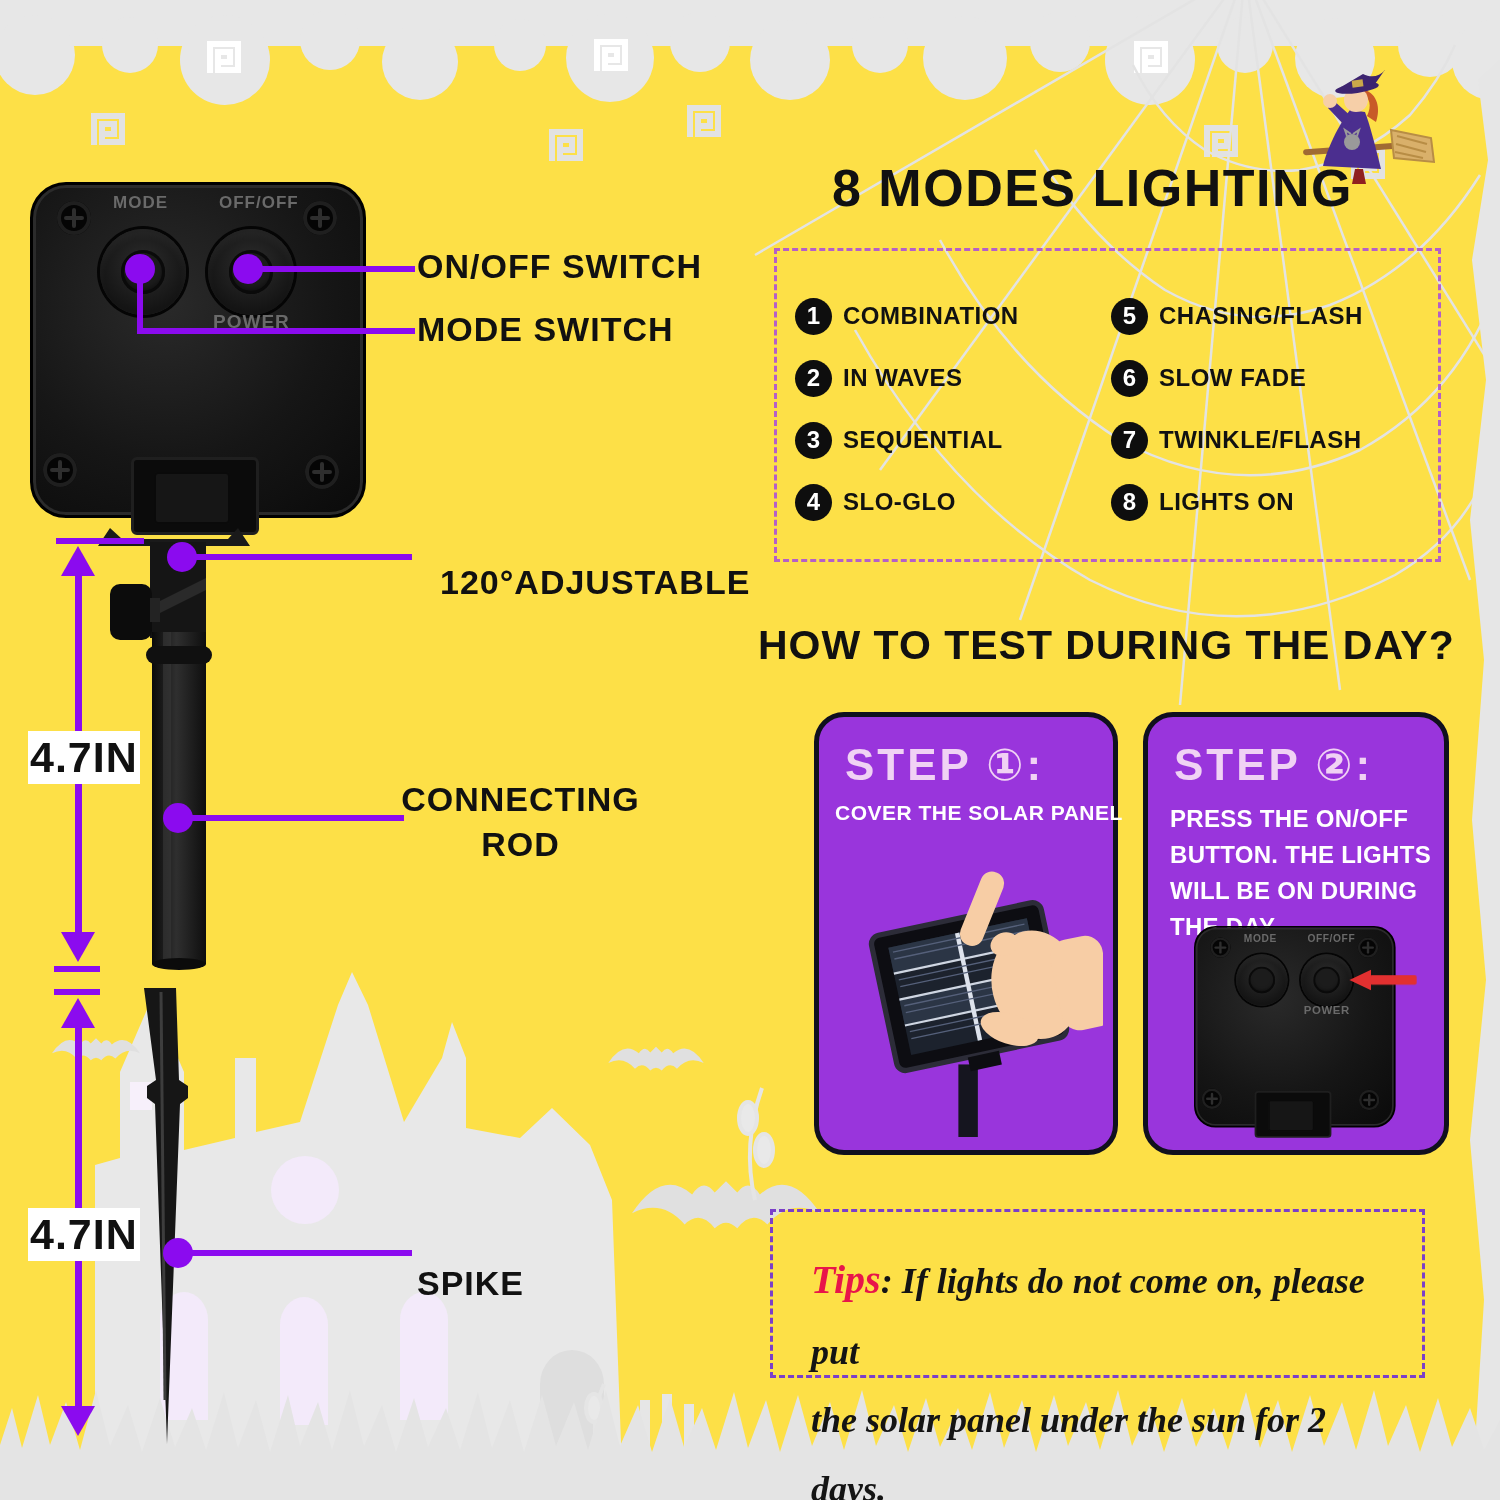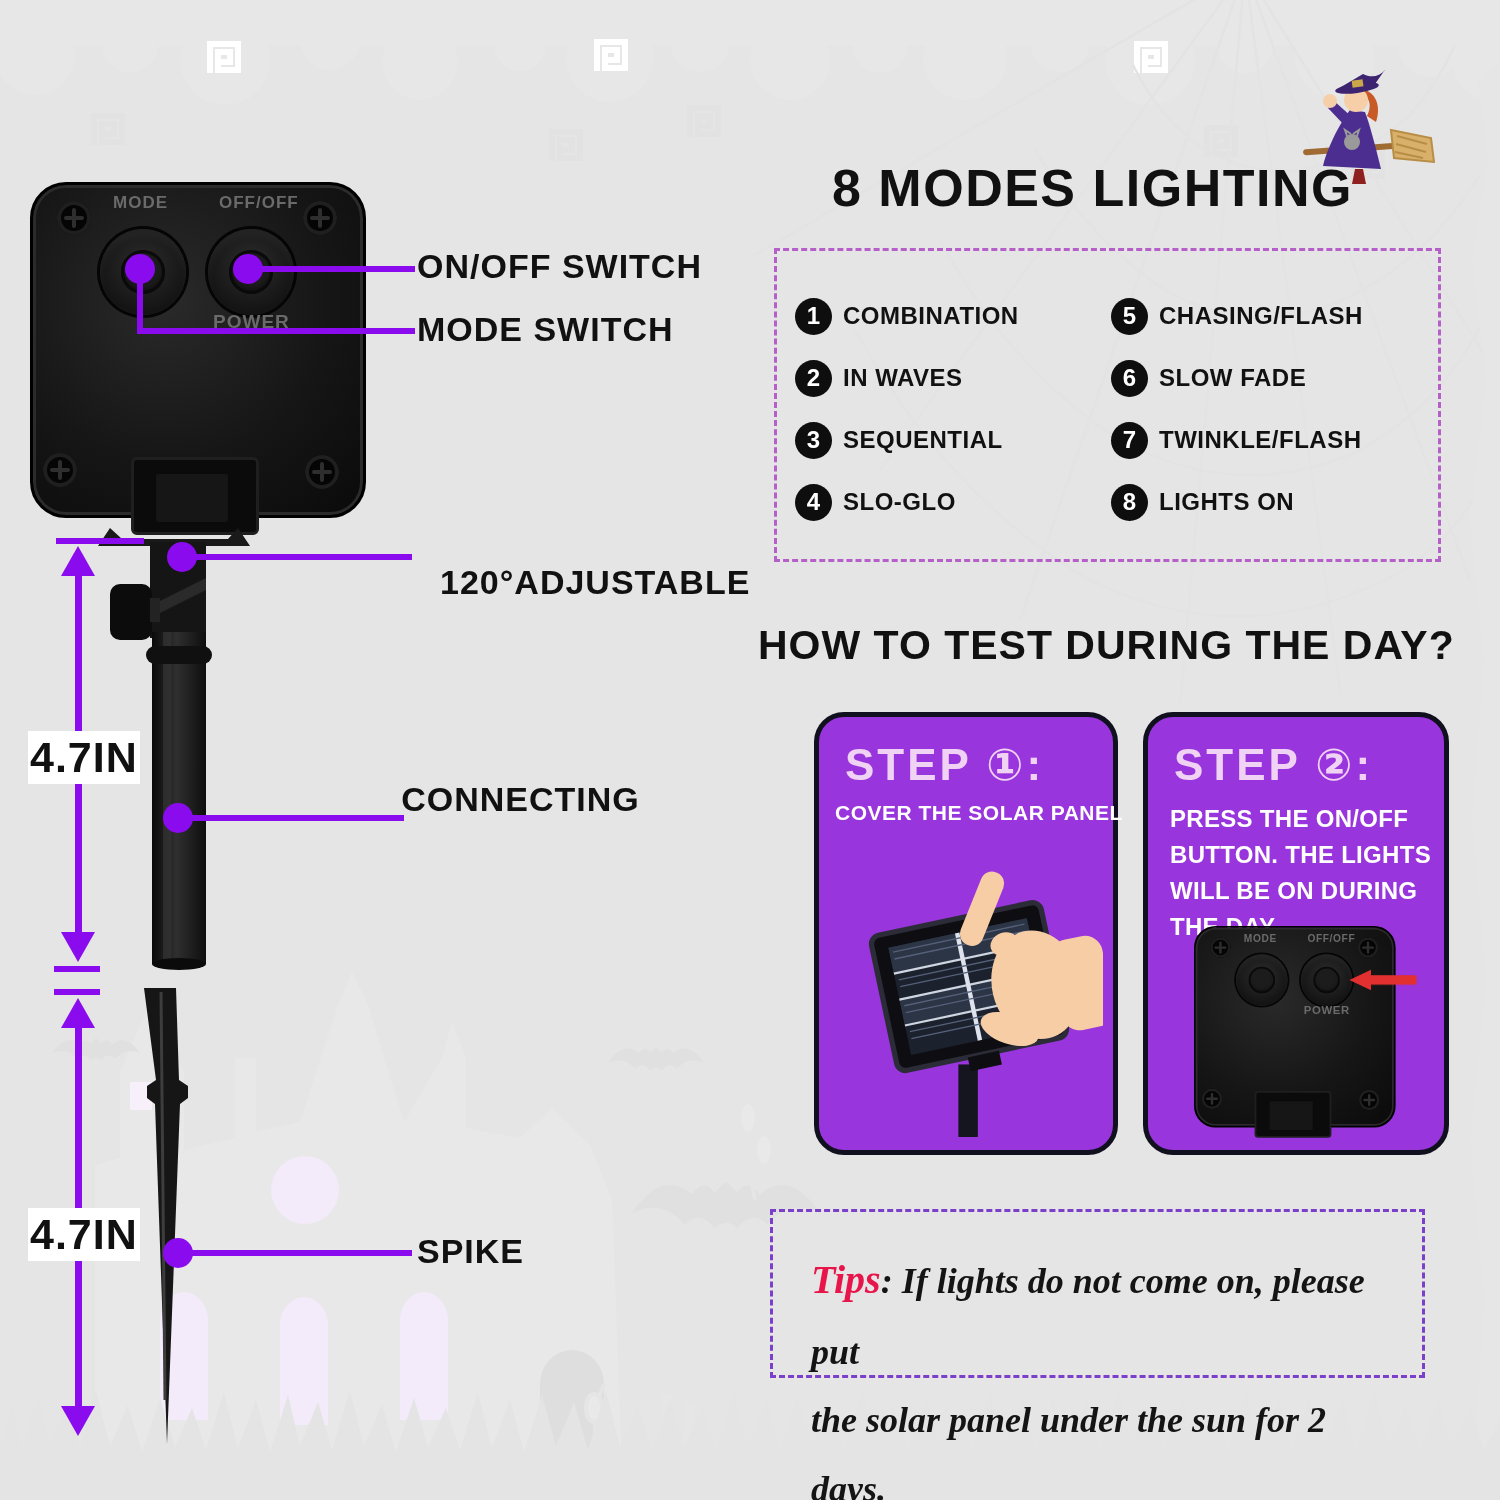--- a/index.html
+++ b/index.html
@@ -1,16 +1,16 @@
 <!DOCTYPE html>
 <html style="--accent: #8B0BEF; --step_box: #9935DC; --step_box_border: #10101E; --step_heading: #F0D2F4; --dashed_modes: #B55FC8; --dashed_tips: #7B3FC9; --tips_red: #E8154A; --text_black: #111111;"><head>
 <meta charset="utf-8">
 <style>
   html,body{margin:0;padding:0;background:#fff;}
-  #stage{position:relative;width:1500px;height:1500px;background:#e5e5e5;overflow:hidden;
+  #stage{position:relative;width:1500px;height:1500px;background:#fde047;overflow:hidden;
          font-family:"Liberation Sans",sans-serif;}
   .abs{position:absolute;}
   .spooky{font-family:"Liberation Sans","DejaVu Sans",sans-serif;font-weight:900;color:var(--text_black,#111);}
   
   #decor{position:absolute;left:0;top:0;width:1500px;height:1500px;z-index:0;}
   
   .cbox{position:absolute;width:330px;height:330px;background:radial-gradient(circle at 40% 35%,#2a2a2a 0%,#161616 55%,#0a0a0a 100%);
         border:3px solid #000;border-radius:36px;box-shadow:inset 0 0 0 3px #2b2b2b;}
   .screw{position:absolute;width:34px;height:34px;border-radius:50%;background:#050505;
          box-shadow:inset 0 0 0 4px #1f1f1f;}
@@ -229,22 +229,23 @@
   <div class="pline" style="left:75px;top:1008px;width:7px;height:400px;"></div>
   <div class="arrow-dn" style="left:61px;top:1406px;"></div>
   <div class="measure-lbl spooky" style="left:28px;top:731px;">4.7IN</div>
   <div class="measure-lbl spooky" style="left:28px;top:1208px;">4.7IN</div>
 
   <div class="callout-lbl spooky" style="left:417px;top:247px;">ON/OFF SWITCH</div>
   <div class="callout-lbl spooky" style="left:417px;top:310px;text-align:center;">MODE SWITCH</div>
   <div class="callout-lbl spooky" style="left:415px;top:563px;margin-left:25px;">120°ADJUSTABLE</div>
   <div class="abs spooky" style="left:398px;top:780px;width:245px;text-align:center;font-size:34px;letter-spacing:1px;z-index:4;">
     <div>CONNECTING</div>
-  </div>
-  <div class="callout-lbl spooky" style="left:417px;top:1232px;">SPIKE</div>
+    <div style="margin-top:6px;">ROD</div>
+  </div>
+  <div class="callout-lbl spooky" style="left:417px;top:1264px;">SPIKE</div>
 
   <svg class="abs" style="left:1295px;top:70px;z-index:2;" width="140" height="120" viewBox="0 0 140 120">
     <rect x="8" y="76" width="96" height="6" rx="3" fill="#a06a33" transform="rotate(-4 56 79)"></rect>
     <polygon points="96,60 136,68 139,92 99,88" fill="#d9b06a" stroke="#b88d45" stroke-width="2"></polygon>
     <path d="M102,66 L132,74 M101,74 L131,82 M100,82 L128,88" stroke="#b88d45" stroke-width="2"></path>
     <path d="M55,40 C40,60 30,86 28,96 L86,99 C80,75 75,55 70,42 Z" fill="#4b2e8f"></path>
     <path d="M58,48 L38,30 L33,38 L52,58 Z" fill="#4b2e8f"></path>
     <circle cx="35" cy="31" r="7" fill="#f6cfa8"></circle>
     <path d="M70,20 C82,24 86,38 81,52 L72,46 C77,36 75,27 67,24 Z" fill="#c85a28"></path>
     <circle cx="61" cy="30" r="12" fill="#f6cfa8"></circle>

